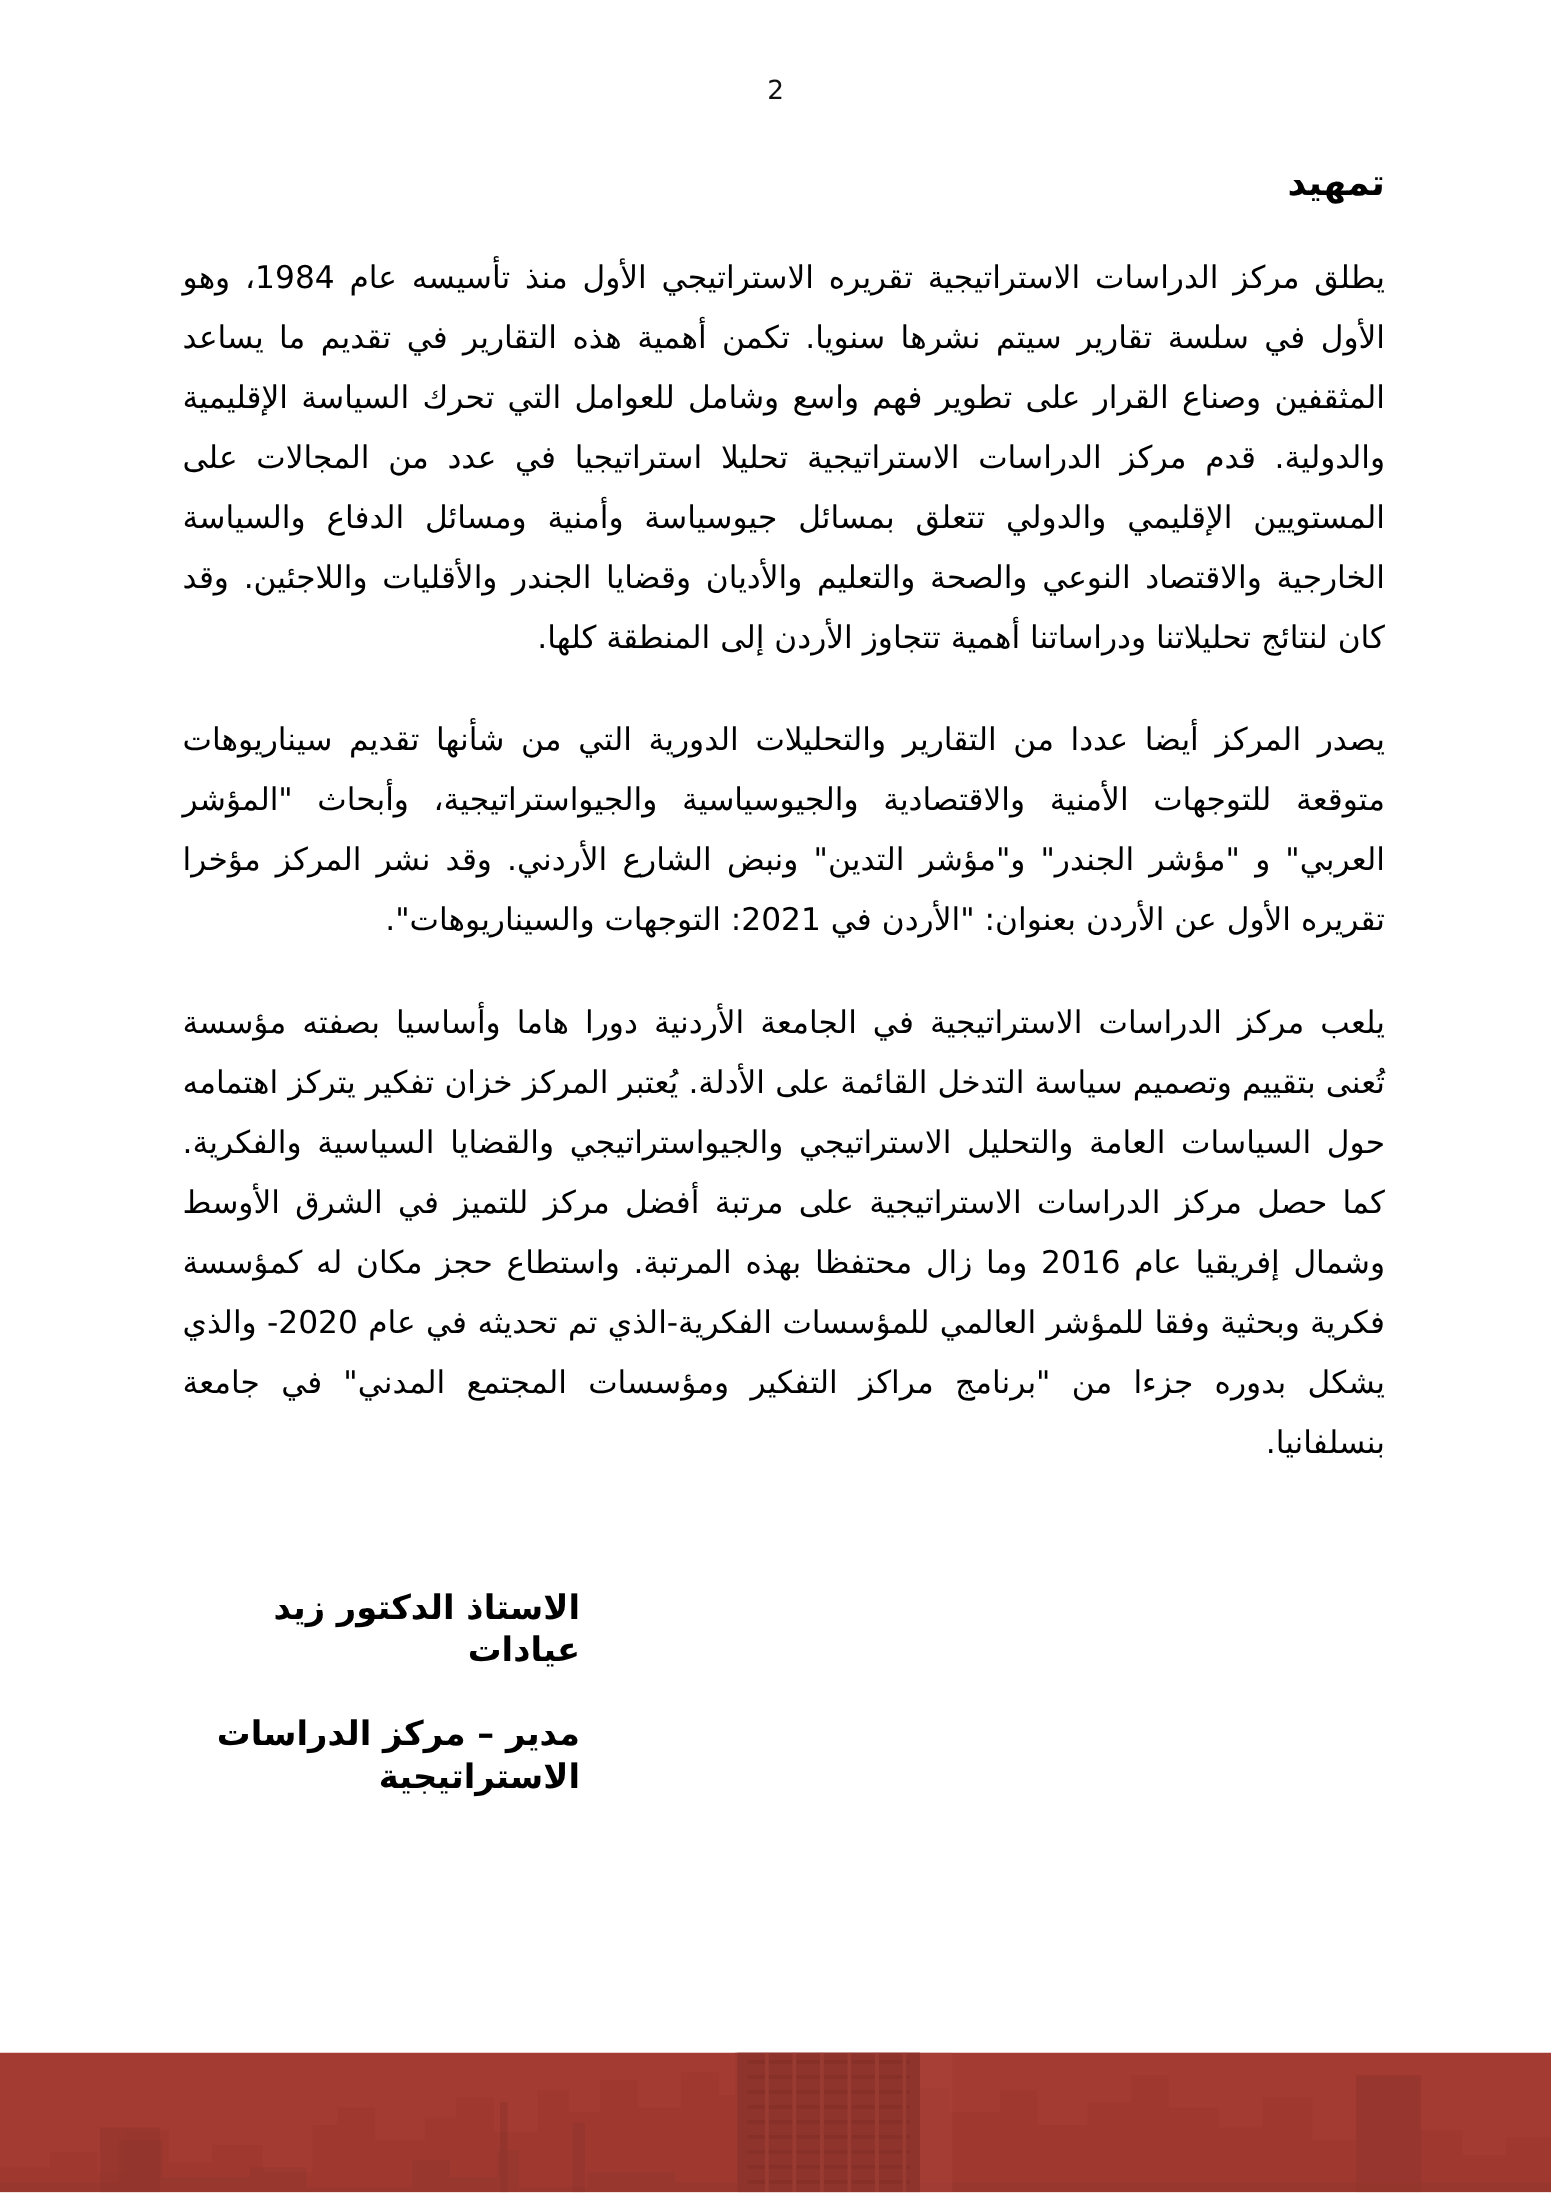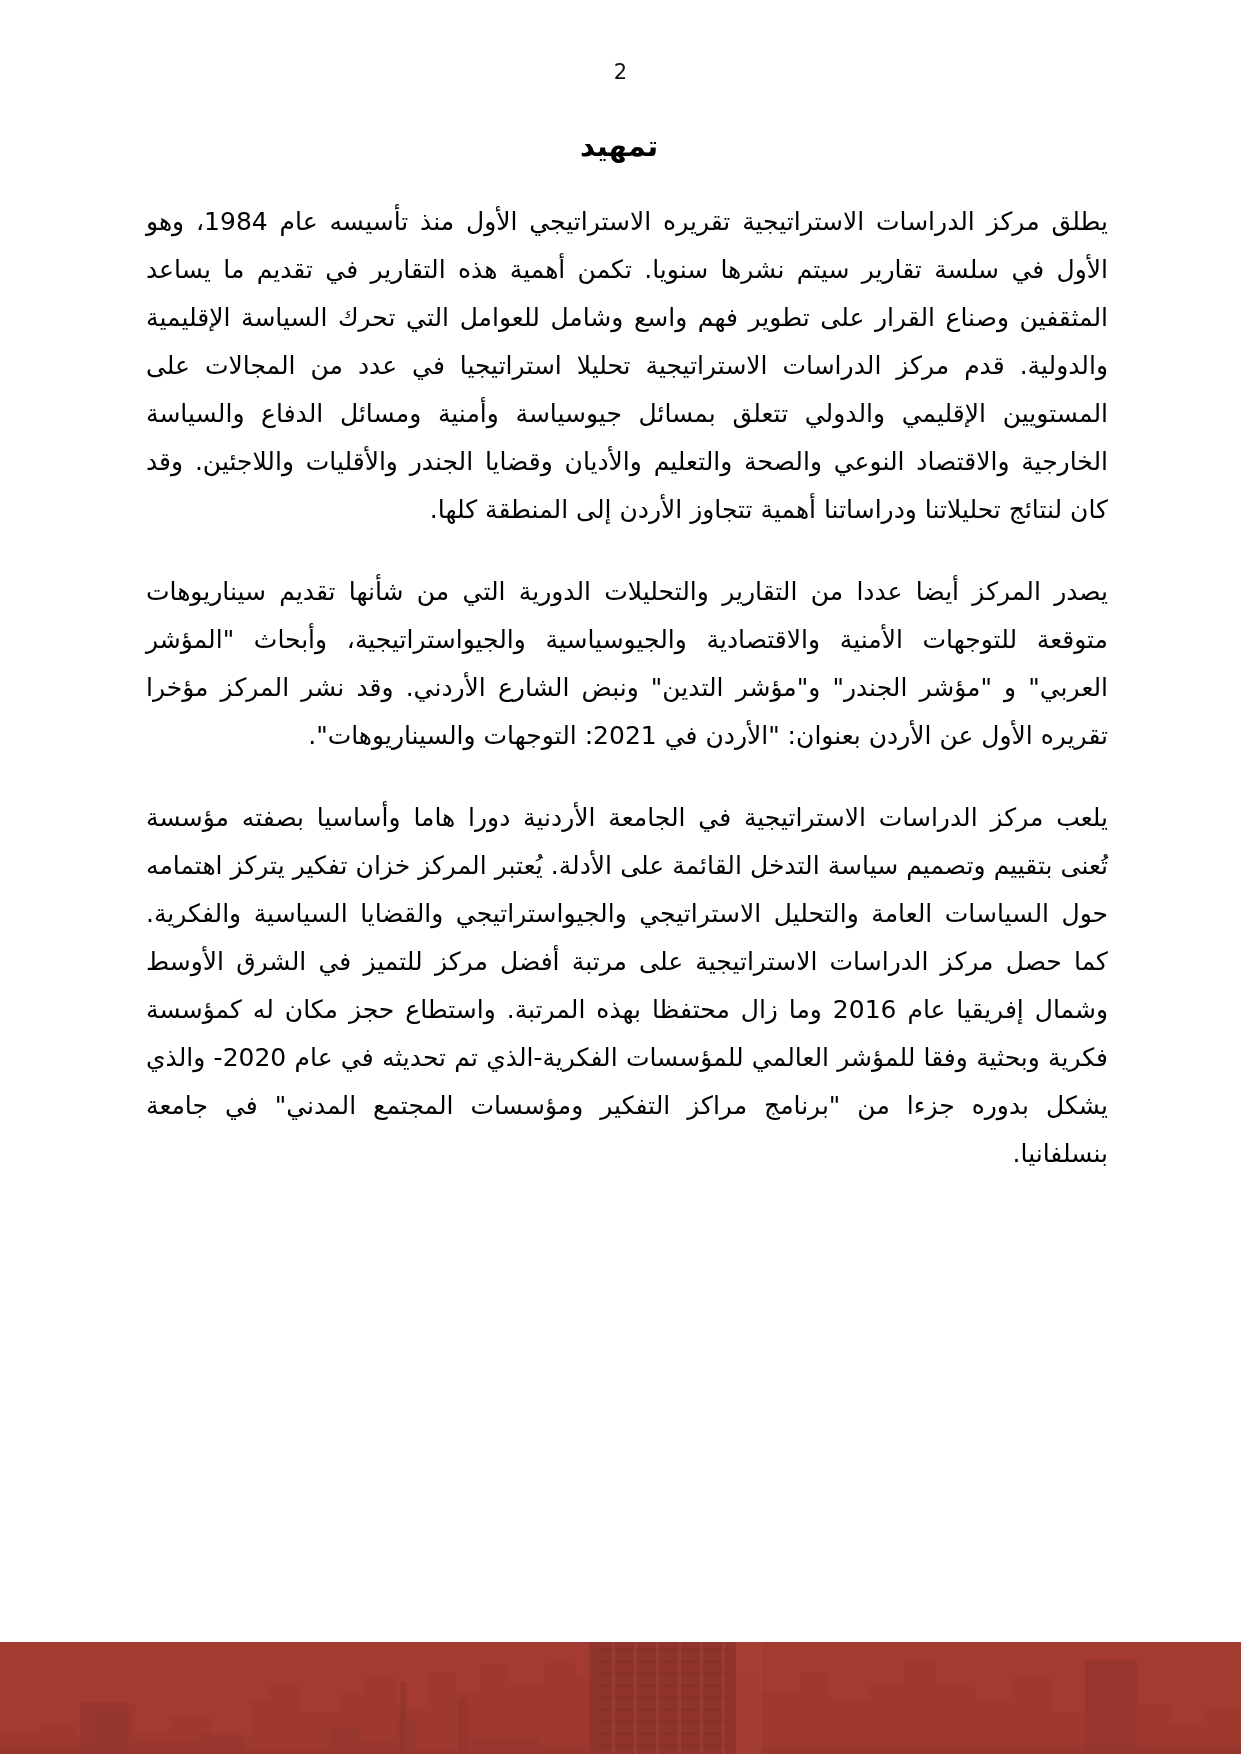--- a/index.html
+++ b/index.html
@@ -21,21 +21,21 @@
     line-height:1;
     color:#111;
   }
   .content{
     margin:0 133px 0 130px; 
   }
   .heading{
     margin:46px 0 0 0;
     font-size:29px;
     font-weight:bold;
-    text-align:center;
+    text-align:right;
     line-height:1.2;
   }
   .body-paragraph{
     margin:34px 0 0 16px;
     font-size:25px;
     line-height:48px;
     text-align:justify;
     text-justify:inter-word;
   }
   .signature{
@@ -69,20 +69,24 @@
   <div class="content">
 
     <h1 class="heading">تمهيد</h1>
 
     <p class="body-paragraph">يطلق مركز الدراسات الاستراتيجية تقريره الاستراتيجي الأول منذ تأسيسه عام 1984، وهو الأول في سلسة تقارير سيتم نشرها سنويا. تكمن أهمية هذه التقارير في تقديم ما يساعد المثقفين وصناع القرار على تطوير فهم واسع وشامل للعوامل التي تحرك السياسة الإقليمية والدولية. قدم مركز الدراسات الاستراتيجية تحليلا استراتيجيا في عدد من المجالات على المستويين الإقليمي والدولي تتعلق بمسائل جيوسياسة وأمنية ومسائل الدفاع والسياسة الخارجية والاقتصاد النوعي والصحة والتعليم والأديان وقضايا الجندر والأقليات واللاجئين. وقد كان لنتائج تحليلاتنا ودراساتنا أهمية تتجاوز الأردن إلى المنطقة كلها.</p>
 
     <p class="body-paragraph">يصدر المركز أيضا عددا من التقارير والتحليلات الدورية التي من شأنها تقديم سيناريوهات متوقعة للتوجهات الأمنية والاقتصادية والجيوسياسية والجيواستراتيجية، وأبحاث "المؤشر العربي" و "مؤشر الجندر" و"مؤشر التدين" ونبض الشارع الأردني. وقد نشر المركز مؤخرا تقريره الأول عن الأردن بعنوان: "الأردن في 2021: التوجهات والسيناريوهات".</p>
 
     <p class="body-paragraph">يلعب مركز الدراسات الاستراتيجية في الجامعة الأردنية دورا هاما وأساسيا بصفته مؤسسة تُعنى بتقييم وتصميم سياسة التدخل القائمة على الأدلة. يُعتبر المركز خزان تفكير يتركز اهتمامه حول السياسات العامة والتحليل الاستراتيجي والجيواستراتيجي والقضايا السياسية والفكرية. كما حصل مركز الدراسات الاستراتيجية على مرتبة أفضل مركز للتميز في الشرق الأوسط وشمال إفريقيا عام 2016 وما زال محتفظا بهذه المرتبة. واستطاع حجز مكان له كمؤسسة فكرية وبحثية وفقا للمؤشر العالمي للمؤسسات الفكرية-الذي تم تحديثه في عام 2020- والذي يشكل بدوره جزءا من "برنامج مراكز التفكير ومؤسسات المجتمع المدني" في جامعة بنسلفانيا.</p>
 
+    <div class="signature">
+      <p class="sig-line">الاستاذ الدكتور زيد عيادات</p>
+      <p class="sig-line">مدير – مركز الدراسات الاستراتيجية</p>
+    </div>
 
   </div>
 
   <div class="footer-banner">
     <svg width="1241" height="112" viewBox="0 0 1241 112" xmlns="http://www.w3.org/2000/svg" role="img" aria-label="red city skyline banner">
 
       <rect x="0" y="0" width="1241" height="112" fill="#a43b32"></rect>
 
       <polygon fill="#9b382f" opacity="0.55" points="
         0,112 0,92 40,92 40,80 78,80 78,96 100,96 100,62 135,62 135,88

